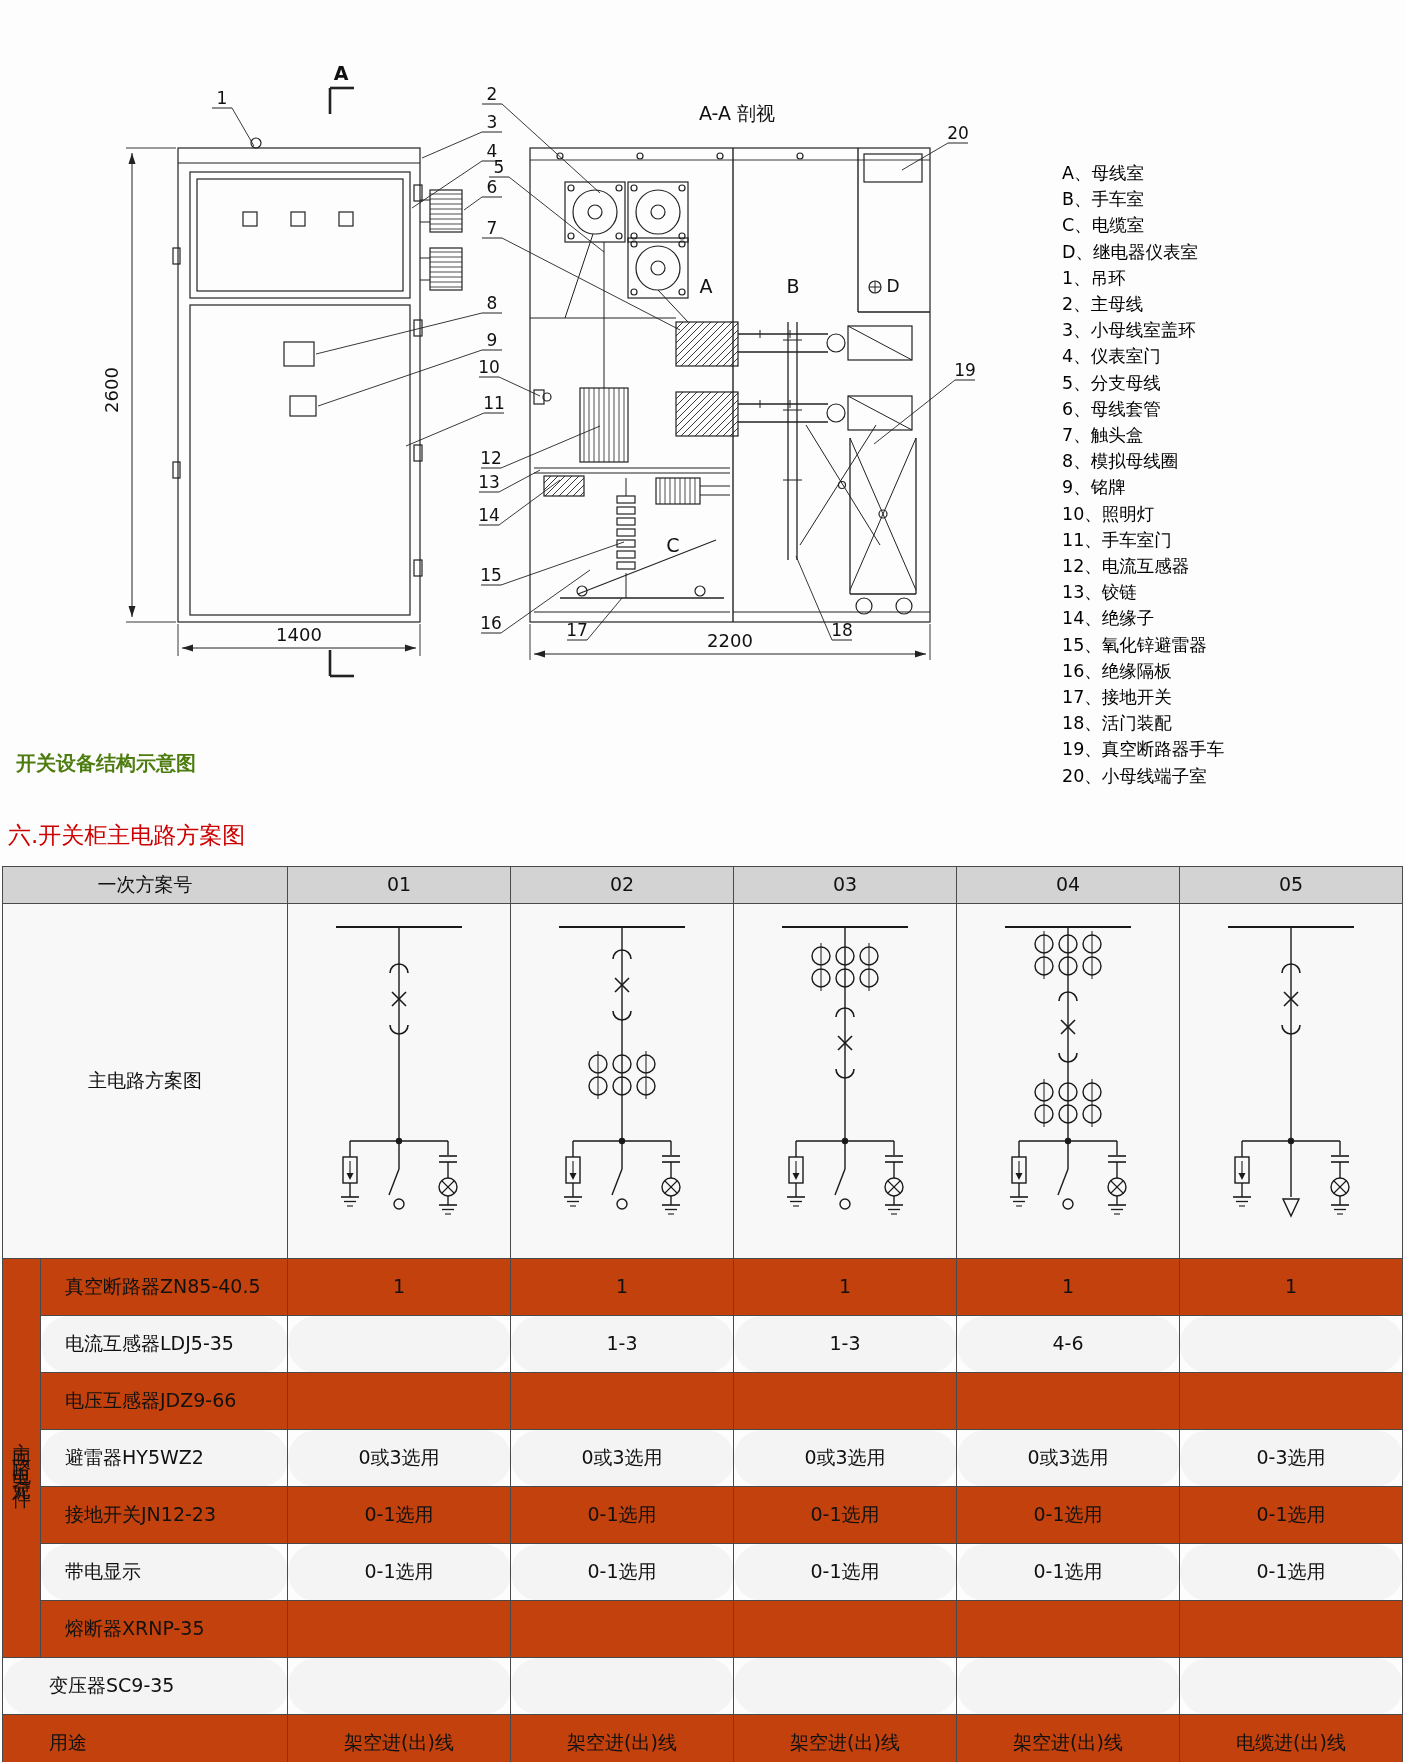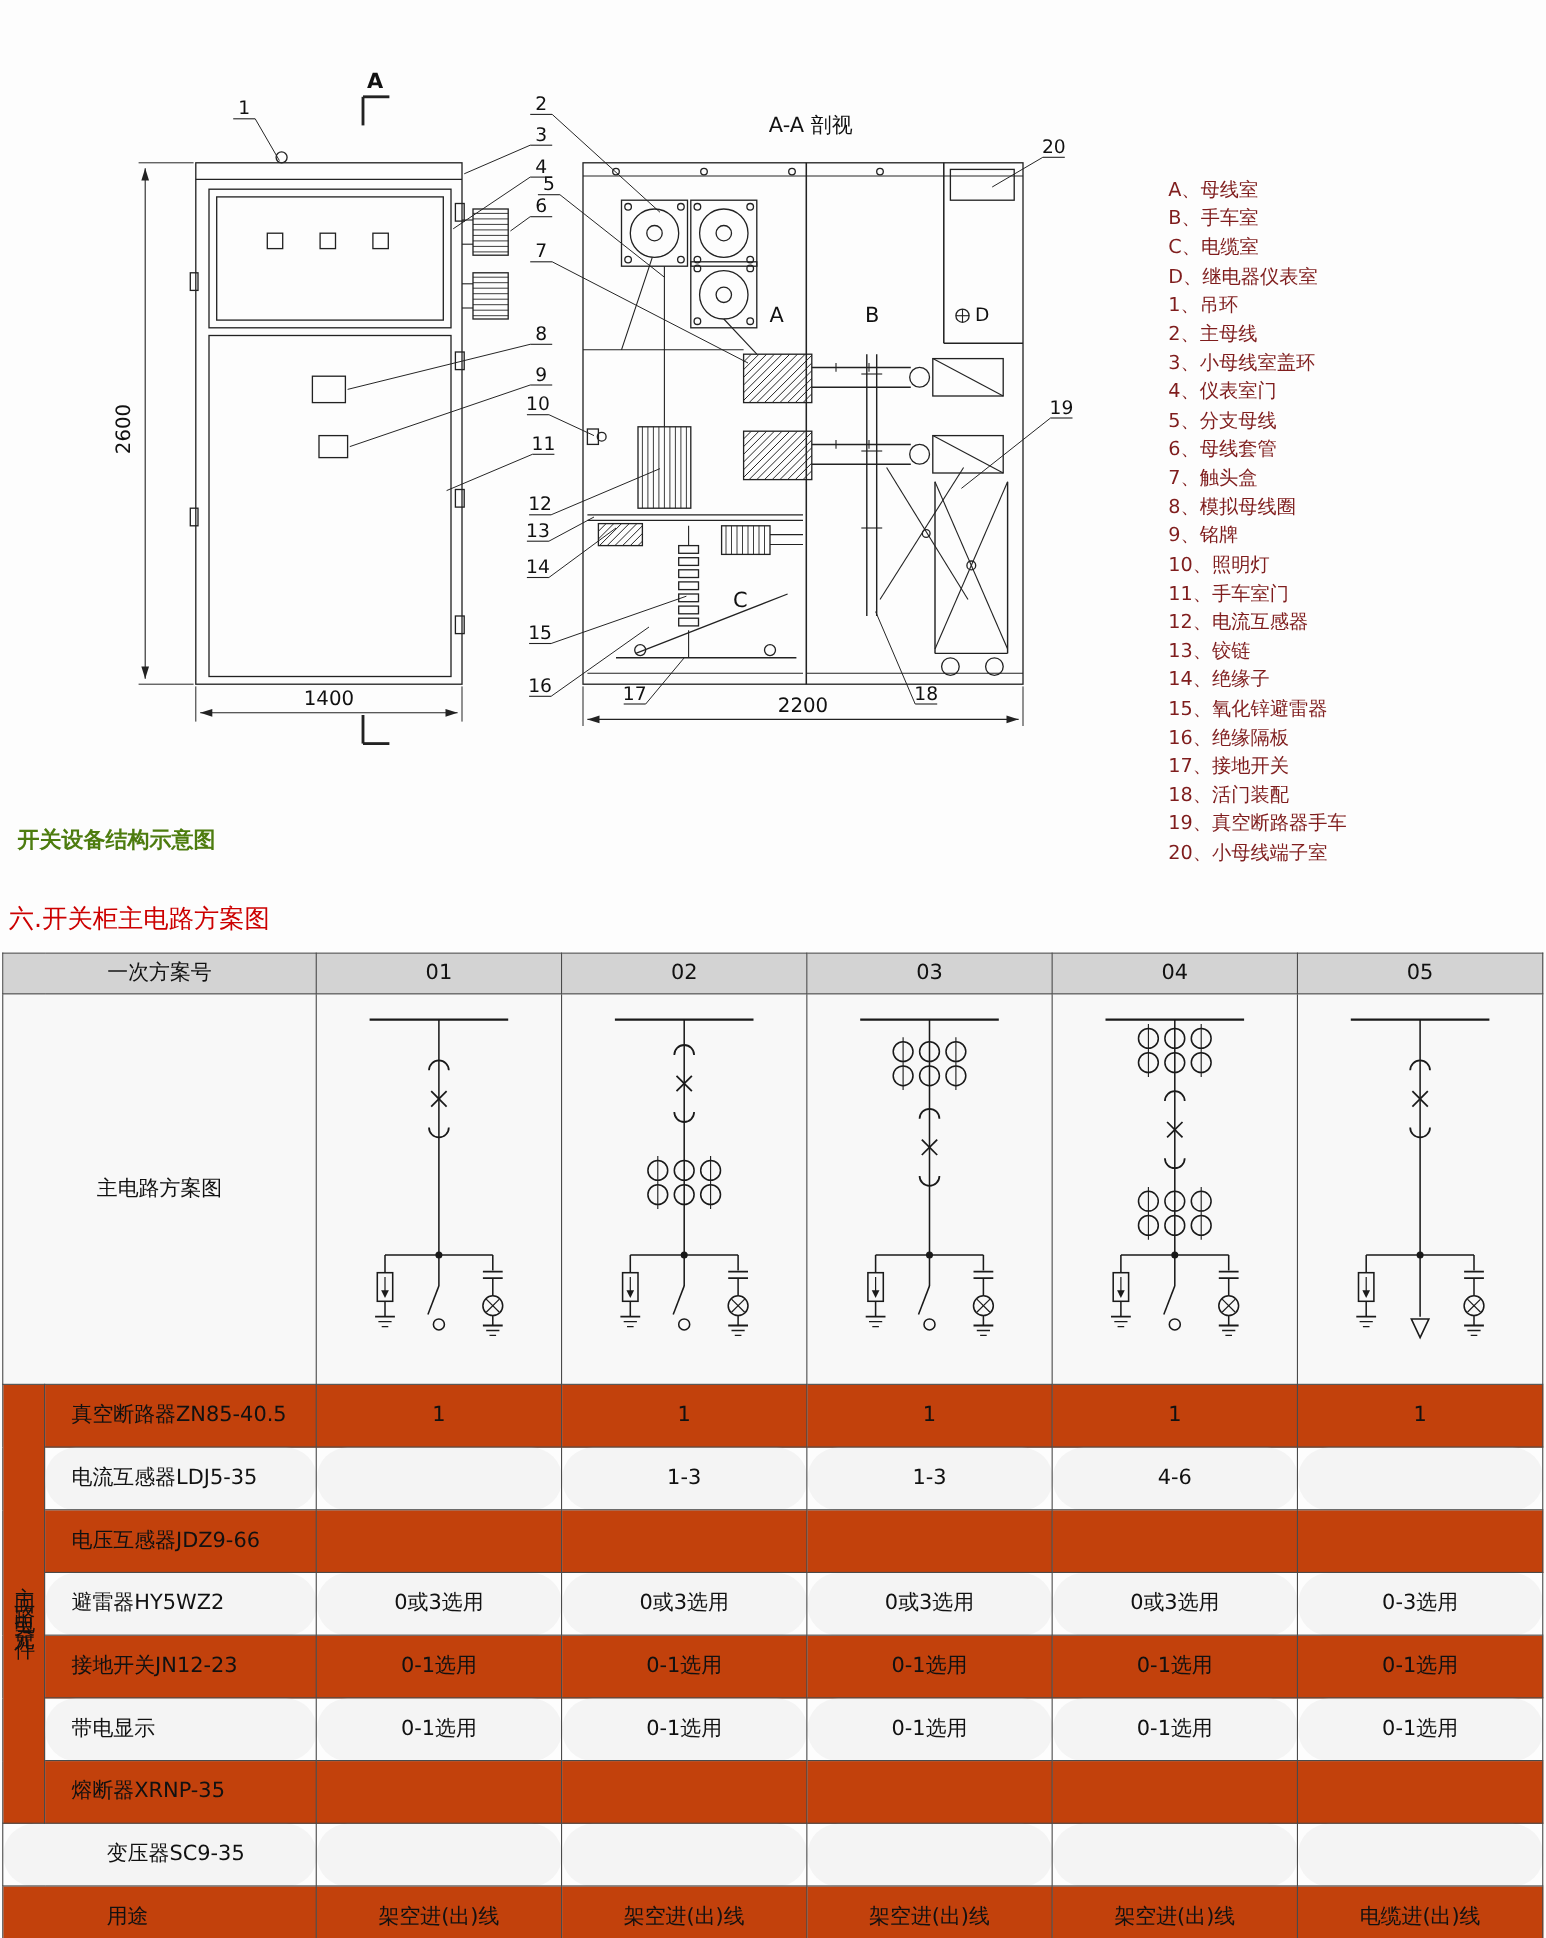--- a/index.html
+++ b/index.html
@@ -1,30 +1,30 @@
 <!DOCTYPE html>
 <html><head>
 <meta charset="utf-8">
 <style>
   html,body{margin:0;padding:0;}
   body{width:1405px;height:1762px;font-family:"DejaVu Sans","Liberation Sans",sans-serif;background:#ffffff;}
   #page{position:relative;width:1405px;height:1762px;background:#fdfdfd;overflow:hidden;}
   #drawing-svg{position:absolute;left:0;top:0;}
-  #legend{position:absolute;left:1062px;top:160px;font-size:17.5px;line-height:26.2px;color:#7f1d1d;white-space:nowrap;}
+  #legend{position:absolute;left:1062px;top:160px;font-size:17.5px;line-height:26.2px;color:#000000;white-space:nowrap;}
   #caption{position:absolute;left:16px;top:750px;font-size:20px;font-weight:bold;color:#4d7c0f;}
   #red-heading{position:absolute;left:8px;top:820px;font-size:23px;font-weight:normal;color:#cc0000;}
   table.spec{position:absolute;left:2px;top:866px;width:1401px;border-collapse:collapse;table-layout:fixed;font-size:19px;color:#111;}
   .spec td{border:1px solid #4a4a4a;text-align:center;vertical-align:middle;padding:0;line-height:1.25;}
   tr.hdr td{height:36px;background:#d3d3d3;}
   tr.diag td{height:354px;background:#f8f8f8;}
   tr.datarow td{height:56px;}
   tr.bg-a td{background:#c2410c;}
   tr.bg-b td{background:#f4f4f4;border-radius:28px;}
   td.comp{text-align:left;padding-left:24px;}
-  td.full{text-align:left;padding-left:94px;}
+  td.full{text-align:left;padding-left:46px;}
   td.vcell{text-align:center;vertical-align:middle;}
   .vtext{writing-mode:vertical-lr;text-orientation:upright;letter-spacing:8px;display:inline-block;font-size:19px;}
   svg text{font-family:"DejaVu Sans","Liberation Sans",sans-serif;}
 </style>
 </head>
 <body>
 
 <div id="page">
   <svg id="drawing-svg" width="1405" height="812" viewBox="0 0 1405 812">
       <rect x="178" y="148" width="242" height="474" fill="none" stroke="#222" stroke-width="1.2"></rect>

